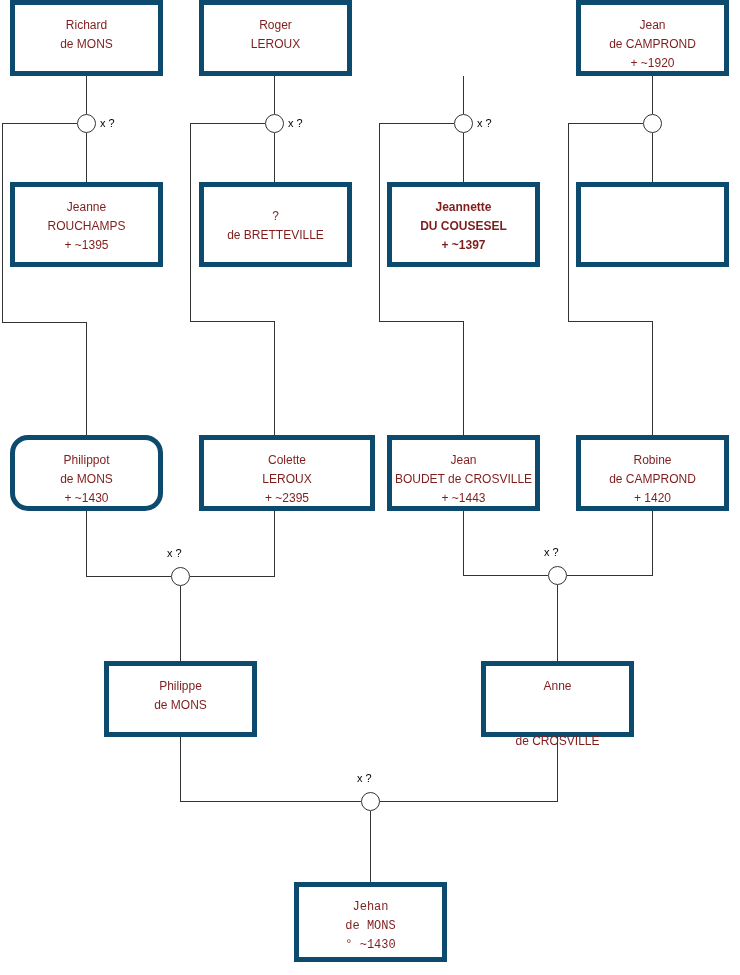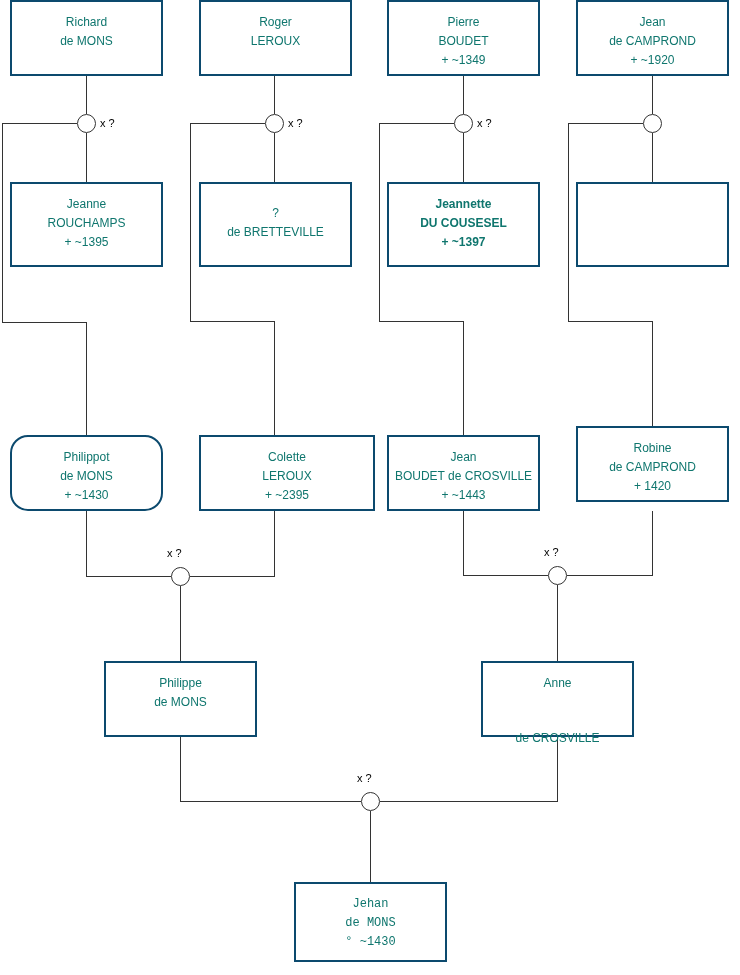--- a/index.html
+++ b/index.html
@@ -22,30 +22,30 @@
   #chart-svg {
     position: absolute;
     left: 0;
     top: 0;
     width: 740px;
     height: 975px;
   }
   .person-box {
     position: absolute;
     box-sizing: border-box;
-    border: 2px solid #0c4a6e;
+    border: 5px solid #0c4a6e;
     background: #ffffff;
     display: flex;
     flex-direction: column;
     align-items: center;
     justify-content: flex-start;
     padding-top: 11px;
     font-size: 12px;
     line-height: 19px;
-    color: #0f766e;
+    color: #7f1d1d;
     text-align: center;
     white-space: nowrap;
   }
   .person-box .ln {
     display: block;
   }
   .person-box .ln:empty {
     display: none;
   }
   .union-node {
@@ -109,25 +109,20 @@
     <span class="ln">de MONS</span>
 
   </div>
 
   <div class="person-box" style="left:199px; top:0px; width:153px; height:76px;">
     <span class="ln">Roger</span>
     <span class="ln">LEROUX</span>
 
   </div>
 
-  <div class="person-box" style="left:387px; top:0px; width:153px; height:76px;">
-    <span class="ln">Pierre</span>
-    <span class="ln">BOUDET</span>
-    <span class="ln">+ ~1349</span>
-  </div>
 
   <div class="person-box" style="left:576px; top:0px; width:153px; height:76px;">
     <span class="ln">Jean</span>
     <span class="ln">de CAMPROND</span>
     <span class="ln">+ ~1920</span>
   </div>
 
   <div class="union-node" style="left:77px; top:114px;"></div>
   <div class="union-label" style="left:100px; top:117px;">x ?</div>
 
@@ -175,21 +170,21 @@
     <span class="ln">LEROUX</span>
     <span class="ln">+ ~2395</span>
   </div>
 
   <div class="person-box" style="left:387px; top:435px; width:153px; height:76px;">
     <span class="ln">Jean</span>
     <span class="ln">BOUDET de CROSVILLE</span>
     <span class="ln">+ ~1443</span>
   </div>
 
-  <div class="person-box" style="left:576px; top:426px; width:153px; height:76px;">
+  <div class="person-box" style="left:576px; top:435px; width:153px; height:76px;">
     <span class="ln">Robine</span>
     <span class="ln">de CAMPROND</span>
     <span class="ln">+ 1420</span>
   </div>
 
   <div class="union-node" style="left:171px; top:567px;"></div>
   <div class="union-label" style="left:167px; top:547px;">x ?</div>
 
   <div class="union-node" style="left:548px; top:566px;"></div>
   <div class="union-label" style="left:544px; top:546px;">x ?</div>

